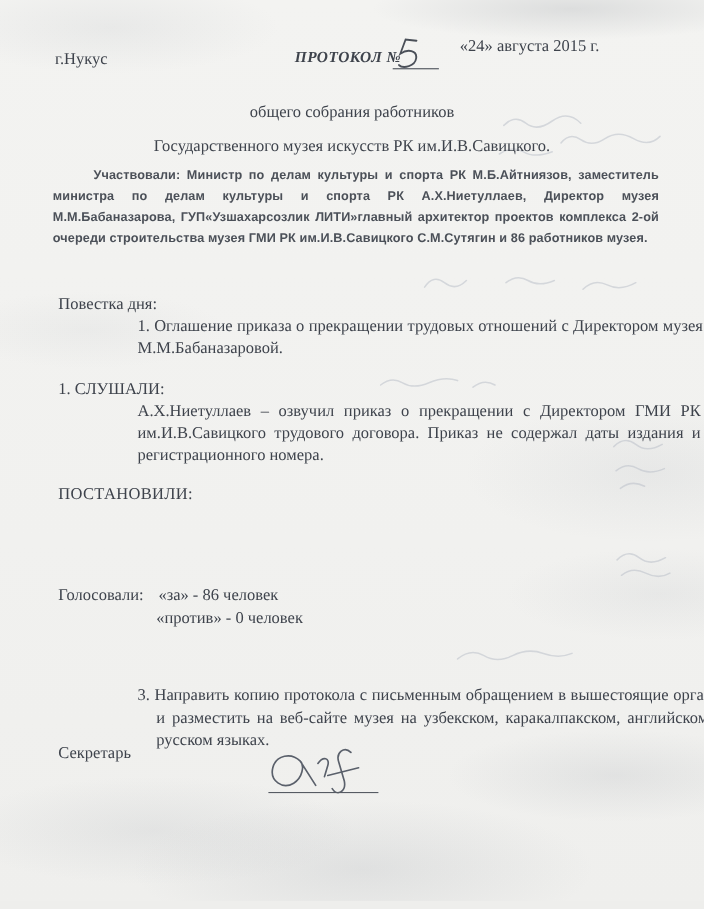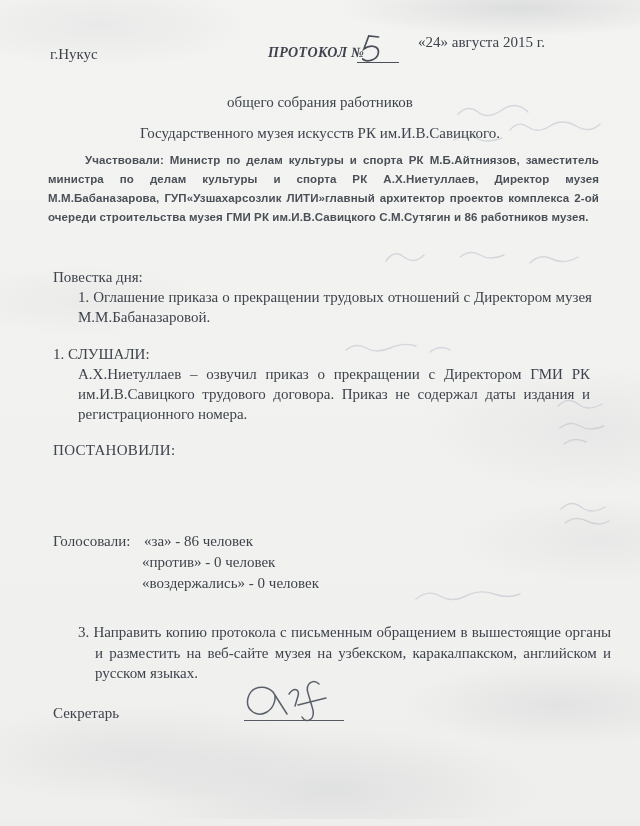--- a/index.html
+++ b/index.html
@@ -17,21 +17,21 @@
       radial-gradient(ellipse 220px 60px at 560px 705px, rgba(160,165,172,.18), transparent 70%),
       radial-gradient(ellipse 240px 90px at 590px 430px, rgba(168,173,180,.14), transparent 70%),
       radial-gradient(ellipse 200px 60px at 600px 540px, rgba(168,173,180,.13), transparent 70%),
       radial-gradient(ellipse 180px 50px at 80px 300px, rgba(168,173,180,.10), transparent 70%),
       radial-gradient(ellipse 220px 60px at 100px 25px, rgba(168,173,180,.14), transparent 70%),
       radial-gradient(ellipse 260px 40px at 520px 8px, rgba(140,145,152,.22), transparent 70%),
       linear-gradient(#f3f3f1,#f1f1ef 60%,#efefed);
   }
   .abs{position:absolute;}
   .serif{font-size:15px;line-height:20px;}
-  .just{text-align:justify;text-align-last:left;}
+  .just{text-align:justify;text-align-last:left;margin-left:47px;}
   .center{text-align:center;width:640px;left:0;margin-top:20px;}
   .bold{font-weight:bold;}
   .hang{padding-left:17px;text-indent:-17px;}
   .participants{
     font-family:"Liberation Sans", sans-serif;
     font-weight:bold;font-size:11.5px;line-height:19px;
     color:#4b5058;letter-spacing:.1px;
     text-indent:37px;text-align:justify;text-align-last:left;
   }
   .num-underline{border-bottom:1.3px solid #4a4f58;}
@@ -84,25 +84,24 @@
   <div class="abs serif just" style="left:78px;top:287px;width:514px;">1. Оглашение приказа о прекращении трудовых отношений с Директором музея М.М.Бабаназаровой.</div>
 
   <div class="abs serif" style="left:53px;top:344px;">1. СЛУШАЛИ:</div>
   <div class="abs serif just" style="left:78px;top:364px;width:512px;">А.Х.Ниетуллаев – озвучил приказ о прекращении с Директором ГМИ РК им.И.В.Савицкого трудового договора. Приказ не содержал даты издания и регистрационного номера.</div>
 
   <div class="abs serif" style="left:53px;top:440px;letter-spacing:.3px;">ПОСТАНОВИЛИ:</div>
 
   <div class="abs serif" style="left:53px;top:531px;">Голосовали:</div>
   <div class="abs serif" style="left:144px;top:531px;">«за» - 86 человек</div>
   <div class="abs serif" style="left:142px;top:552px;">«против» - 0 человек</div>
-  <div class="abs serif" style="left:142px;top:573px;">«воздержались» - 0 человек</div>
 
   <div class="abs serif just hang" style="left:78px;top:622px;width:516px;line-height:20.5px;">3. Направить копию протокола с письменным обращением в вышестоящие органы и разместить на веб-сайте музея на узбекском, каракалпакском, английском и русском языках.</div>
 
-  <div class="abs serif" style="left:53px;top:703px;">Секретарь</div>
+  <div class="abs serif" style="left:53px;top:675px;">Секретарь</div>
   <svg class="abs" style="left:243px;top:678px;" width="110" height="46" viewBox="0 0 110 46">
     <g fill="none" stroke="#5a606b" stroke-width="1.5" stroke-linecap="round">
       <path d="M30,14 C22,6 8,8 5,20 C2,32 14,40 24,34 C32,29 34,18 30,14 L44,36"></path>
       <path d="M46,16 c5,-7 11,-5 9,2 l-3,10"></path>
       <path d="M76,6 C70,0 62,6 65,15 L70,32 C72,42 63,46 59,39"></path>
       <path d="M55,27 l28,-7"></path>
     </g>
   </svg>
   <div class="abs sig-underline" style="left:244px;top:719px;width:100px;height:1px;"></div>
 

